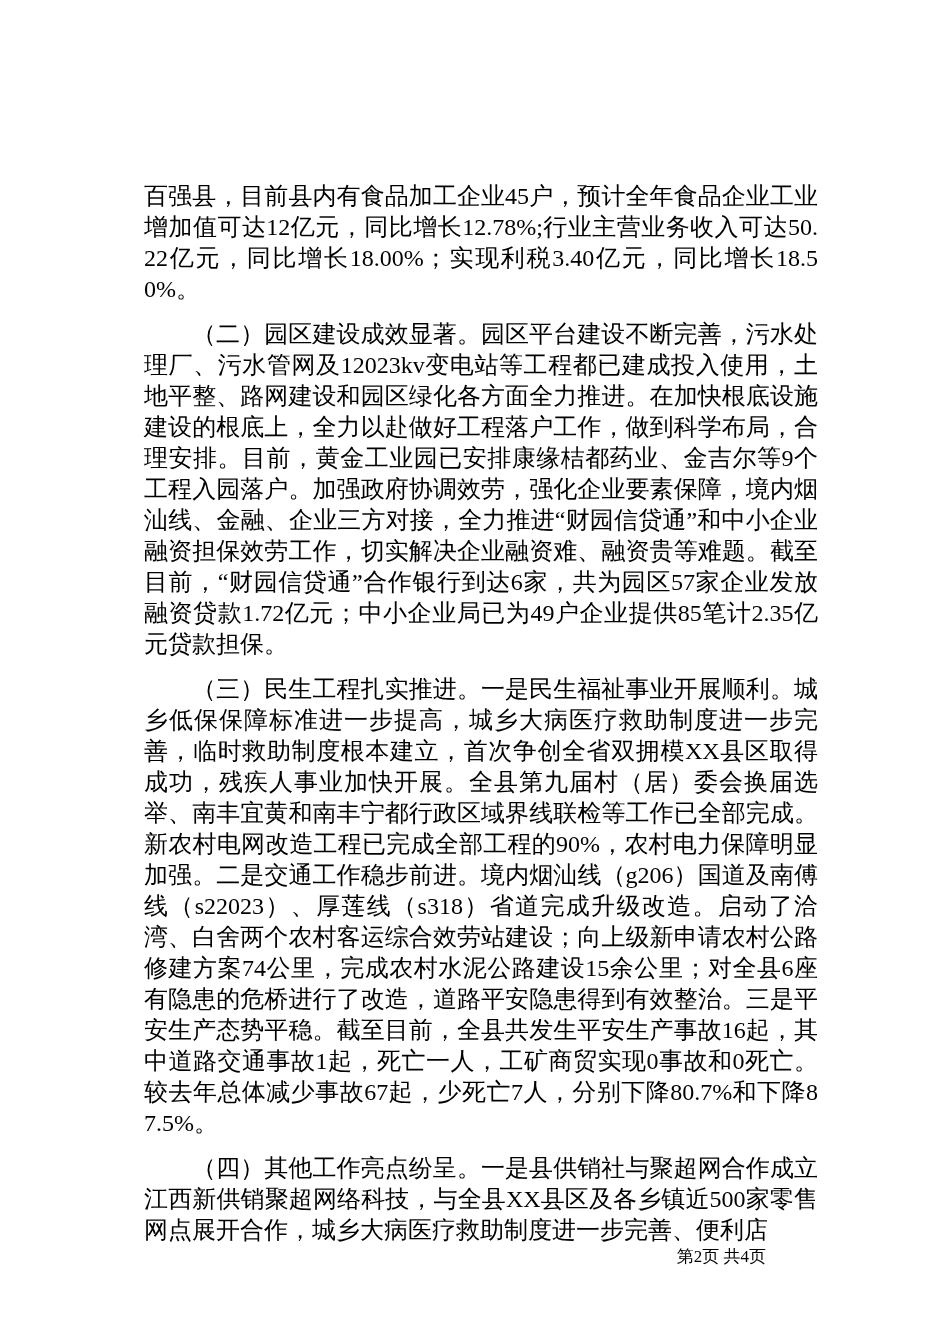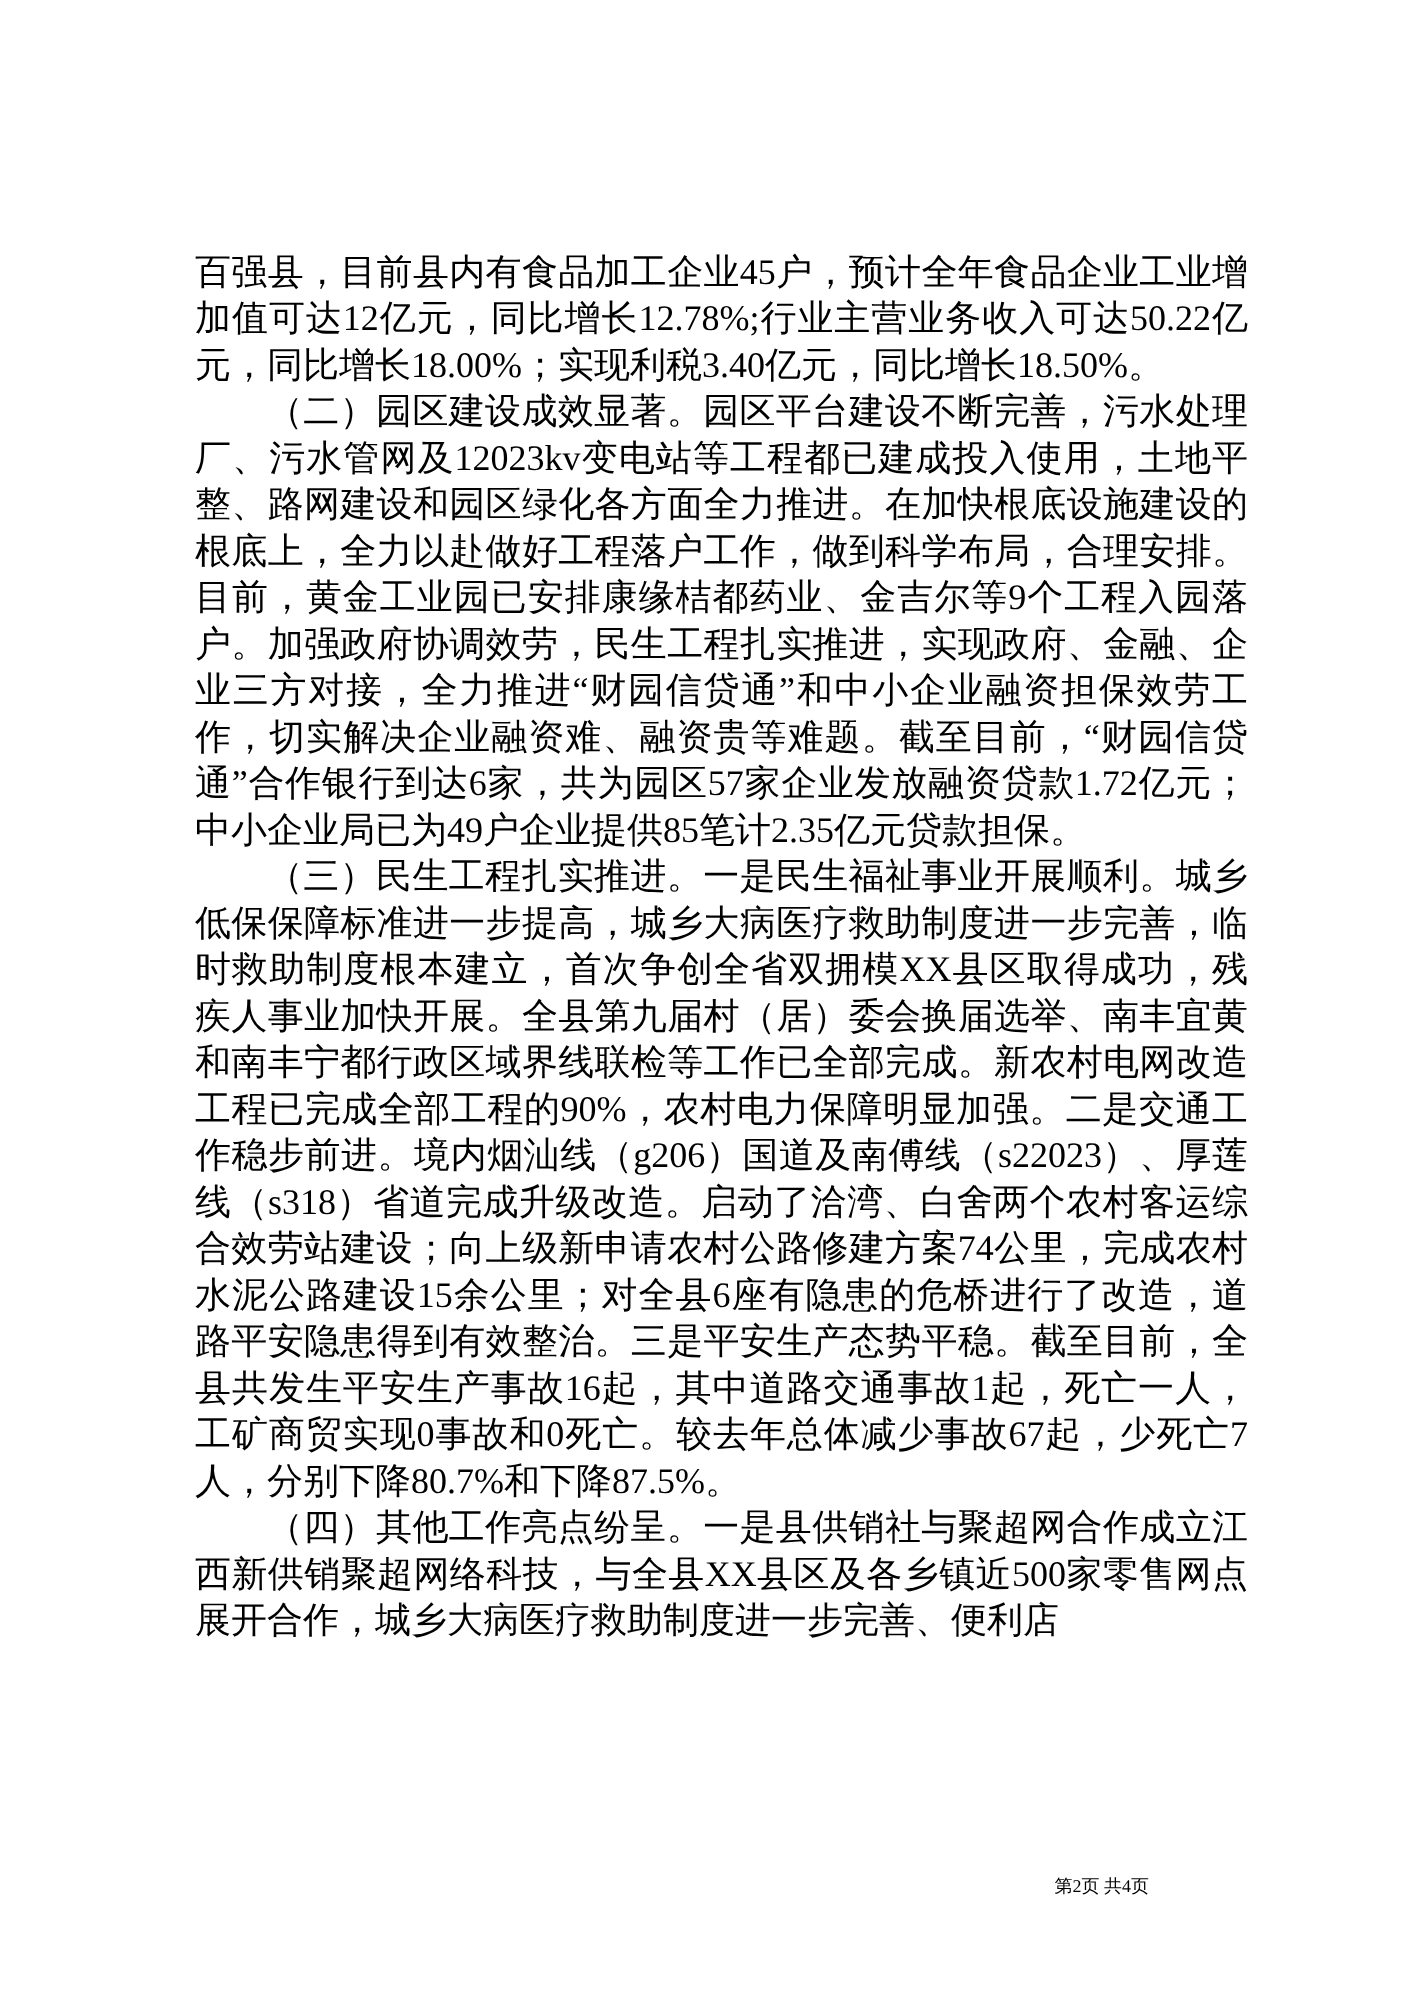--- a/index.html
+++ b/index.html
@@ -25,45 +25,45 @@
     left: 130px;
     top: 167px;
     width: 702px;
     font-size: 24px;
     line-height: 31px;
     text-align: justify;
     text-justify: inter-ideograph;
     word-break: break-all;
   }
   p.para {
-    margin: 0;
+    margin: 14px;
     padding: 0;
   }
   p.para.indent {
     text-indent: 2em;
   }
   .footer {
     position: absolute;
     left: 130px;
     top: 1246px;
     width: 702px;
     box-sizing: border-box;
     padding-right: 66px;
     text-align: right;
-    font-size: 12px;
+    font-size: 17px;
     line-height: 22px;
     color: #000000;
   }
 </style>
 </head>
 <body>
 
 <div class="page">
   <div class="content" id="paragraphs">
       <p class="para">百强县，目前县内有食品加工企业45户，预计全年食品企业工业增加值可达12亿元，同比增长12.78%;行业主营业务收入可达50.22亿元，同比增长18.00%；实现利税3.40亿元，同比增长18.50%。</p>
-      <p class="para indent">（二）园区建设成效显著。园区平台建设不断完善，污水处理厂、污水管网及12023kv变电站等工程都已建成投入使用，土地平整、路网建设和园区绿化各方面全力推进。在加快根底设施建设的根底上，全力以赴做好工程落户工作，做到科学布局，合理安排。目前，黄金工业园已安排康缘桔都药业、金吉尔等9个工程入园落户。加强政府协调效劳，民生工程扎实推进，实现政府、金融、企业三方对接，全力推进“财园信贷通”和中小企业融资担保效劳工作，切实解决企业融资难、融资贵等难题。截至目前，“财园信贷通”合作银行到达6家，共为园区57家企业发放融资贷款1.72亿元；中小企业局已为49户企业提供85笔计2.35亿元贷款担保。</p>
+      <p class="para indent">（二）园区建设成效显著。园区平台建设不断完善，污水处理厂、污水管网及12023kv变电站等工程都已建成投入使用，土地平整、路网建设和园区绿化各方面全力推进。在加快根底设施建设的根底上，全力以赴做好工程落户工作，做到科学布局，合理安排。目前，黄金工业园已安排康缘桔都药业、金吉尔等9个工程入园落户。加强政府协调效劳，强化企业要素保障，境内烟汕线、金融、企业三方对接，全力推进“财园信贷通”和中小企业融资担保效劳工作，切实解决企业融资难、融资贵等难题。截至目前，“财园信贷通”合作银行到达6家，共为园区57家企业发放融资贷款1.72亿元；中小企业局已为49户企业提供85笔计2.35亿元贷款担保。</p>
       <p class="para indent">（三）民生工程扎实推进。一是民生福祉事业开展顺利。城乡低保保障标准进一步提高，城乡大病医疗救助制度进一步完善，临时救助制度根本建立，首次争创全省双拥模XX县区取得成功，残疾人事业加快开展。全县第九届村（居）委会换届选举、南丰宜黄和南丰宁都行政区域界线联检等工作已全部完成。新农村电网改造工程已完成全部工程的90%，农村电力保障明显加强。二是交通工作稳步前进。境内烟汕线（g206）国道及南傅线（s22023）、厚莲线（s318）省道完成升级改造。启动了洽湾、白舍两个农村客运综合效劳站建设；向上级新申请农村公路修建方案74公里，完成农村水泥公路建设15余公里；对全县6座有隐患的危桥进行了改造，道路平安隐患得到有效整治。三是平安生产态势平稳。截至目前，全县共发生平安生产事故16起，其中道路交通事故1起，死亡一人，工矿商贸实现0事故和0死亡。较去年总体减少事故67起，少死亡7人，分别下降80.7%和下降87.5%。</p>
       <p class="para indent">（四）其他工作亮点纷呈。一是县供销社与聚超网合作成立江西新供销聚超网络科技，与全县XX县区及各乡镇近500家零售网点展开合作，城乡大病医疗救助制度进一步完善、便利店</p>
     </div>
   <div class="footer">
     <span>第2页  共4页</span>
   </div>
 </div>
 
 </body></html>

